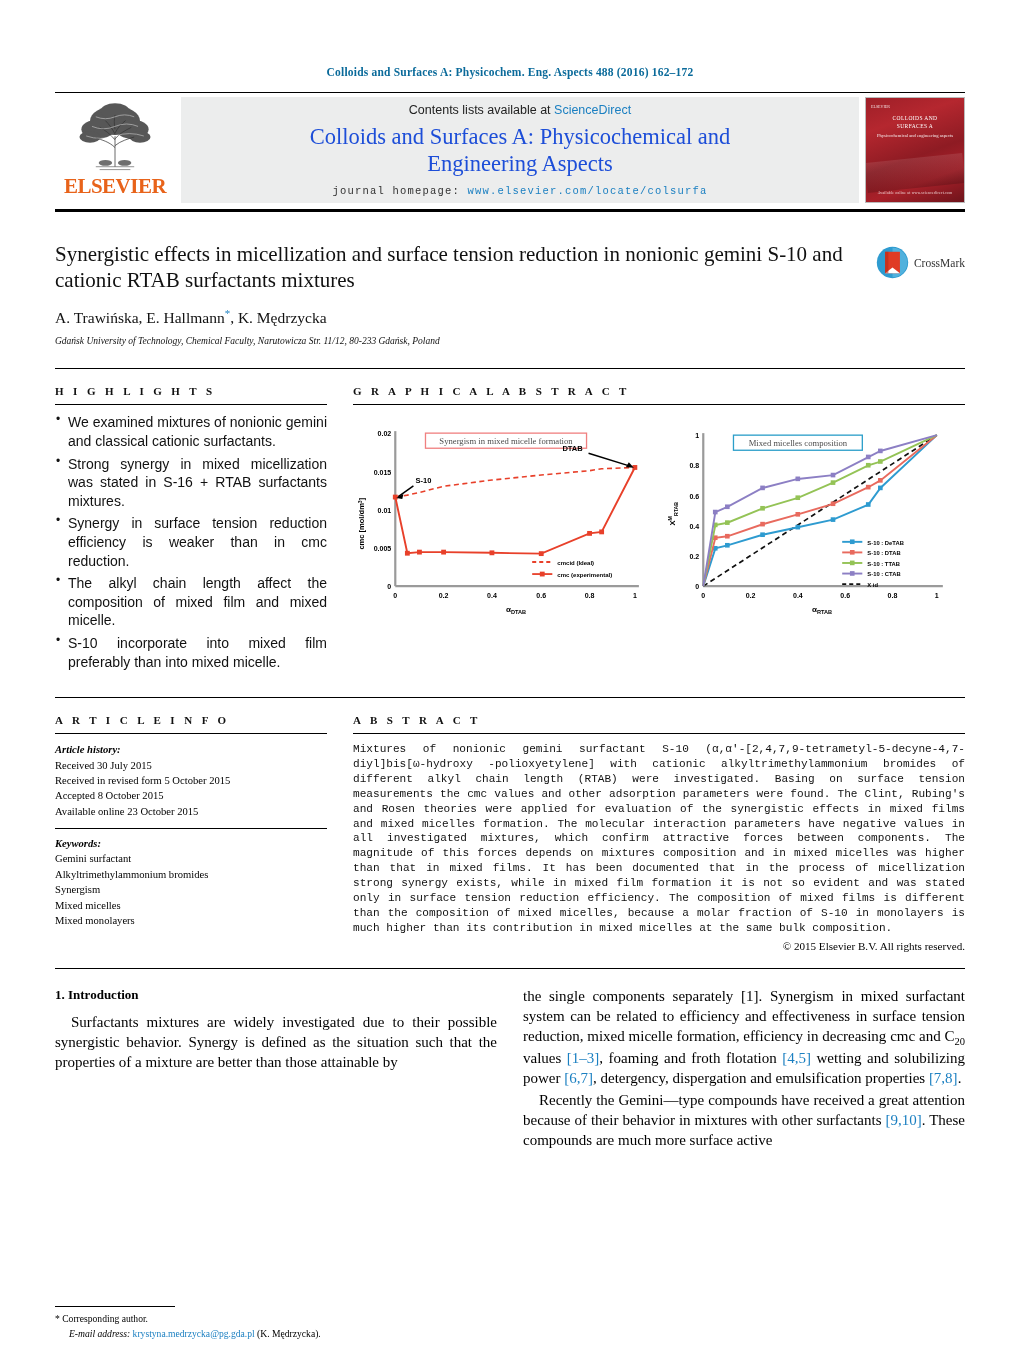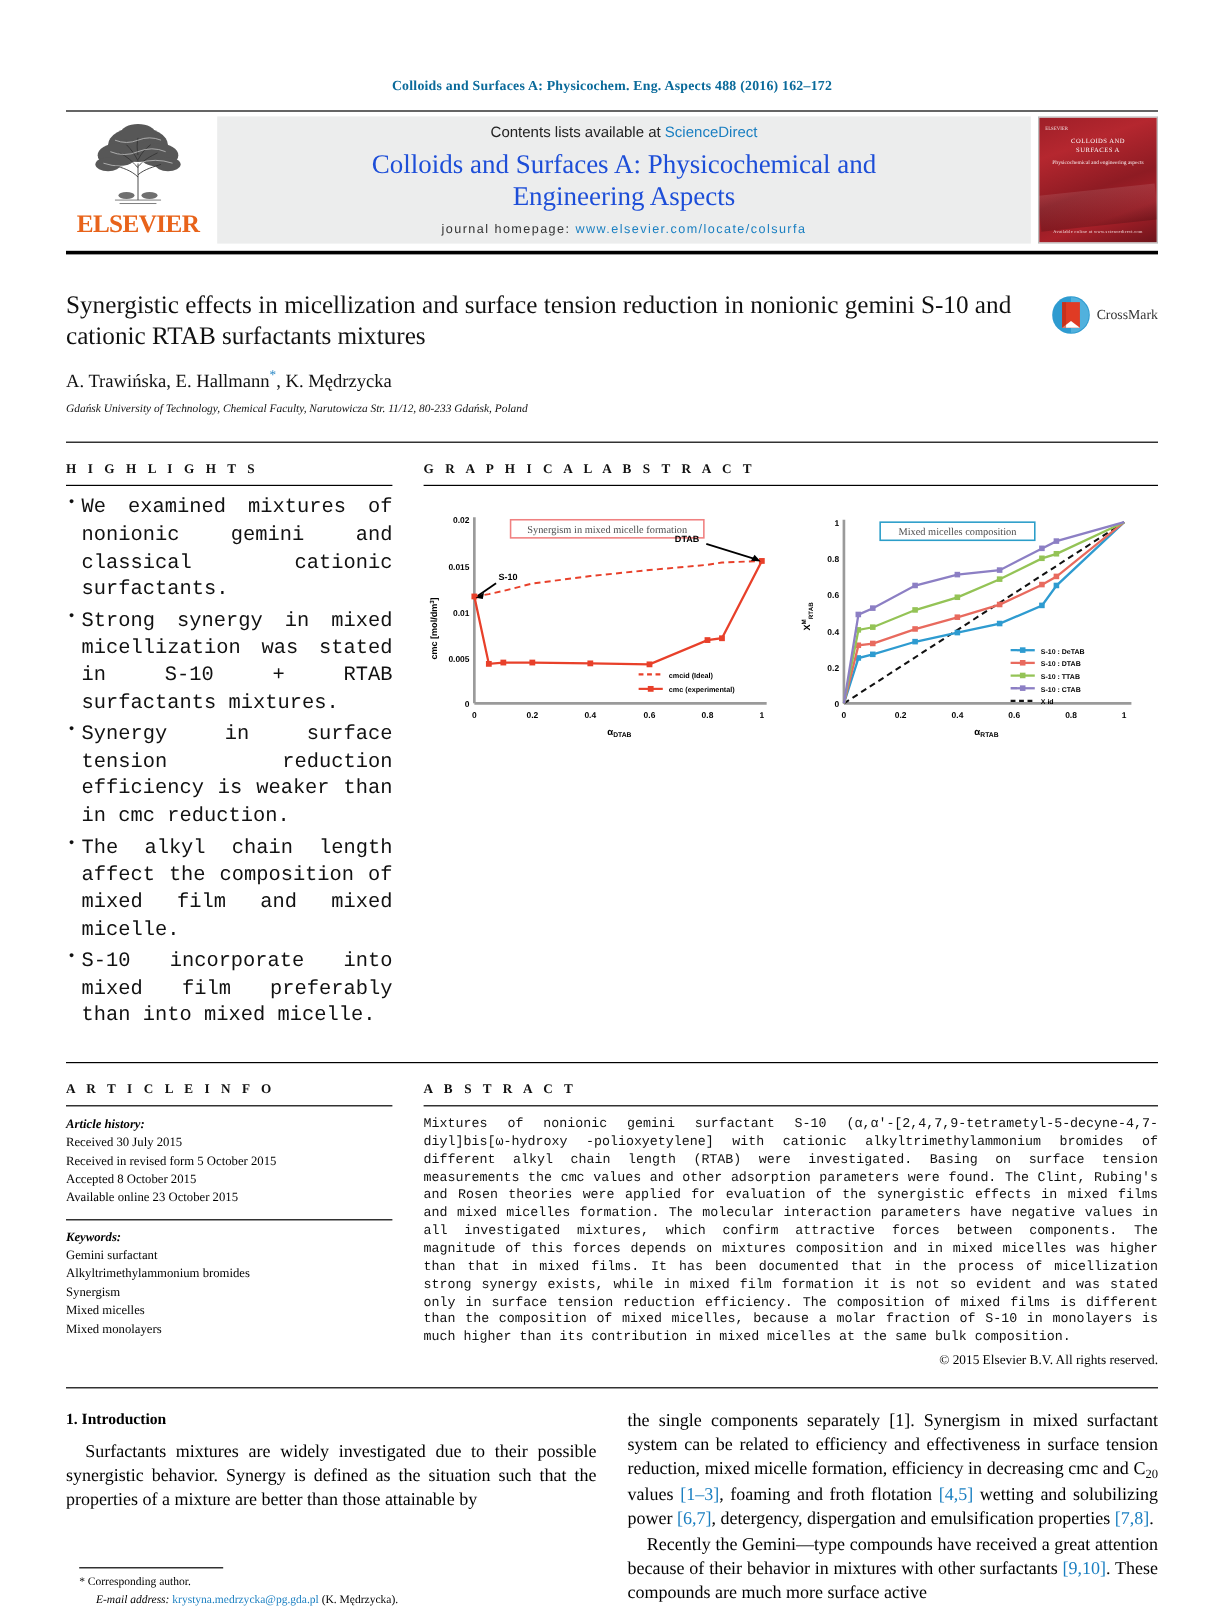--- a/index.html
+++ b/index.html
@@ -42,21 +42,21 @@
     display:flex; flex-direction:column; align-items:center; justify-content:center;
     padding:6px 10px;
   }
   .contents-line { font-size:12.5px; font-family:"Liberation Sans", sans-serif; color:#222; }
   .contents-line .sd { color:#1a7fc1; }
   .journal-title {
     font-size:22.5px; font-family:"Liberation Serif", serif;
     text-align:center; line-height:1.2; margin:6px 0 8px 0; color:#1d4ed8;
   }
   .homepage {
-    font-size:10.5px; font-family:Liberation Sans, sans-serif;
+    font-size:10.5px; font-family:Liberation Mono, monospace;
     letter-spacing:1.2px; color:#333;
   }
   .homepage .url { color:#1a7fc1; }
   .cover-thumb {
     flex:0 0 100px; width:100px; margin:4px 0 6px 0;
     border:1px solid #bbb; position:relative; overflow:hidden;
     background:linear-gradient(160deg,#9e1f28 0%,#b5272f 25%,#8e1b23 55%,#a82029 75%,#6e141b 100%);
   }
   .cover-thumb .cv-band {
     position:absolute; left:0; right:0; height:30px; top:58%;
@@ -103,22 +103,22 @@
 
   .sec-head {
     font-family:"Liberation Serif", serif; font-weight:700; font-size:11px;
     letter-spacing:3.4px; margin:16px 0 7px 0; color:#111;
   }
   .hr-thin { border-top:1px solid #000; margin:0 0 8px 0; }
 
   ul.highlights { list-style:none; margin:0; padding:0; }
   ul.highlights li {
     position:relative; padding-left:13px; margin-bottom:4px;
-    font-size:17px; line-height:1.33; text-align:justify;
-    font-family:Liberation Mono, monospace; color:#111;
+    font-size:14px; line-height:1.33; text-align:justify;
+    font-family:Liberation Sans, sans-serif; color:#111;
   }
   ul.highlights li::before {
     content:"\2022"; position:absolute; left:1px; top:-1px; font-size:12px;
   }
 
   
   .ga-wrap { margin-top:8px; }
   .ga-charts { display:flex; gap:8px; }
   .chart-box { flex:1 1 0; position:relative; }
 
@@ -141,21 +141,21 @@
   .body-cols { display:flex; gap:26px; margin-top:18px; }
   .bcol { flex:1 1 0; }
   .body-h { font-size:13px; font-weight:700; font-family:"Liberation Serif", serif; margin:0 0 10px 0; }
   .body-p {
     font-size:15px; line-height:1.33; text-align:justify;
     font-family:"Liberation Serif", serif; text-indent:16px; margin:0 0 2px 0;
   }
   .lnk { color:#1a7fc1; }
 
   
-  .footnote { position:absolute; left:66px; bottom:76px; width:430px; }
+  .footnote { position:absolute; left:55px; bottom:76px; width:430px; }
   .fn-rule { width:120px; border-top:1px solid #000; margin-bottom:5px; }
   .fn-line { font-size:9.6px; line-height:1.5; font-family:"Liberation Serif", serif; }
   .fn-line .lbl { font-style:italic; }
   .sub { font-size:.7em; vertical-align:sub; }
 </style>
 </head>
 <body>
 
 <div class="page">
 
@@ -248,21 +248,21 @@
   </div>
 
   <div class="rule-top"></div>
 
   <div class="cols">
     <div class="col-left">
       <div class="sec-head">H I G H L I G H T S</div>
       <div class="hr-thin"></div>
       <ul class="highlights">
         <li>We examined mixtures of nonionic gemini and classical cationic surfactants.</li>
-        <li>Strong synergy in mixed micellization was stated in S-10 + RTAB surfactants mixtures.</li>
+        <li>Strong synergy in mixed micellization was stated in S-16 + RTAB surfactants mixtures.</li>
         <li>Synergy in surface tension reduction efficiency is weaker than in cmc reduction.</li>
         <li>The alkyl chain length affect the composition of mixed film and mixed micelle.</li>
         <li>S-10 incorporate into mixed film preferably than into mixed micelle.</li>
       </ul>
     </div>
 
     <div class="col-right">
       <div class="sec-head">G R A P H I C A L   A B S T R A C T</div>
       <div class="hr-thin"></div>
 

